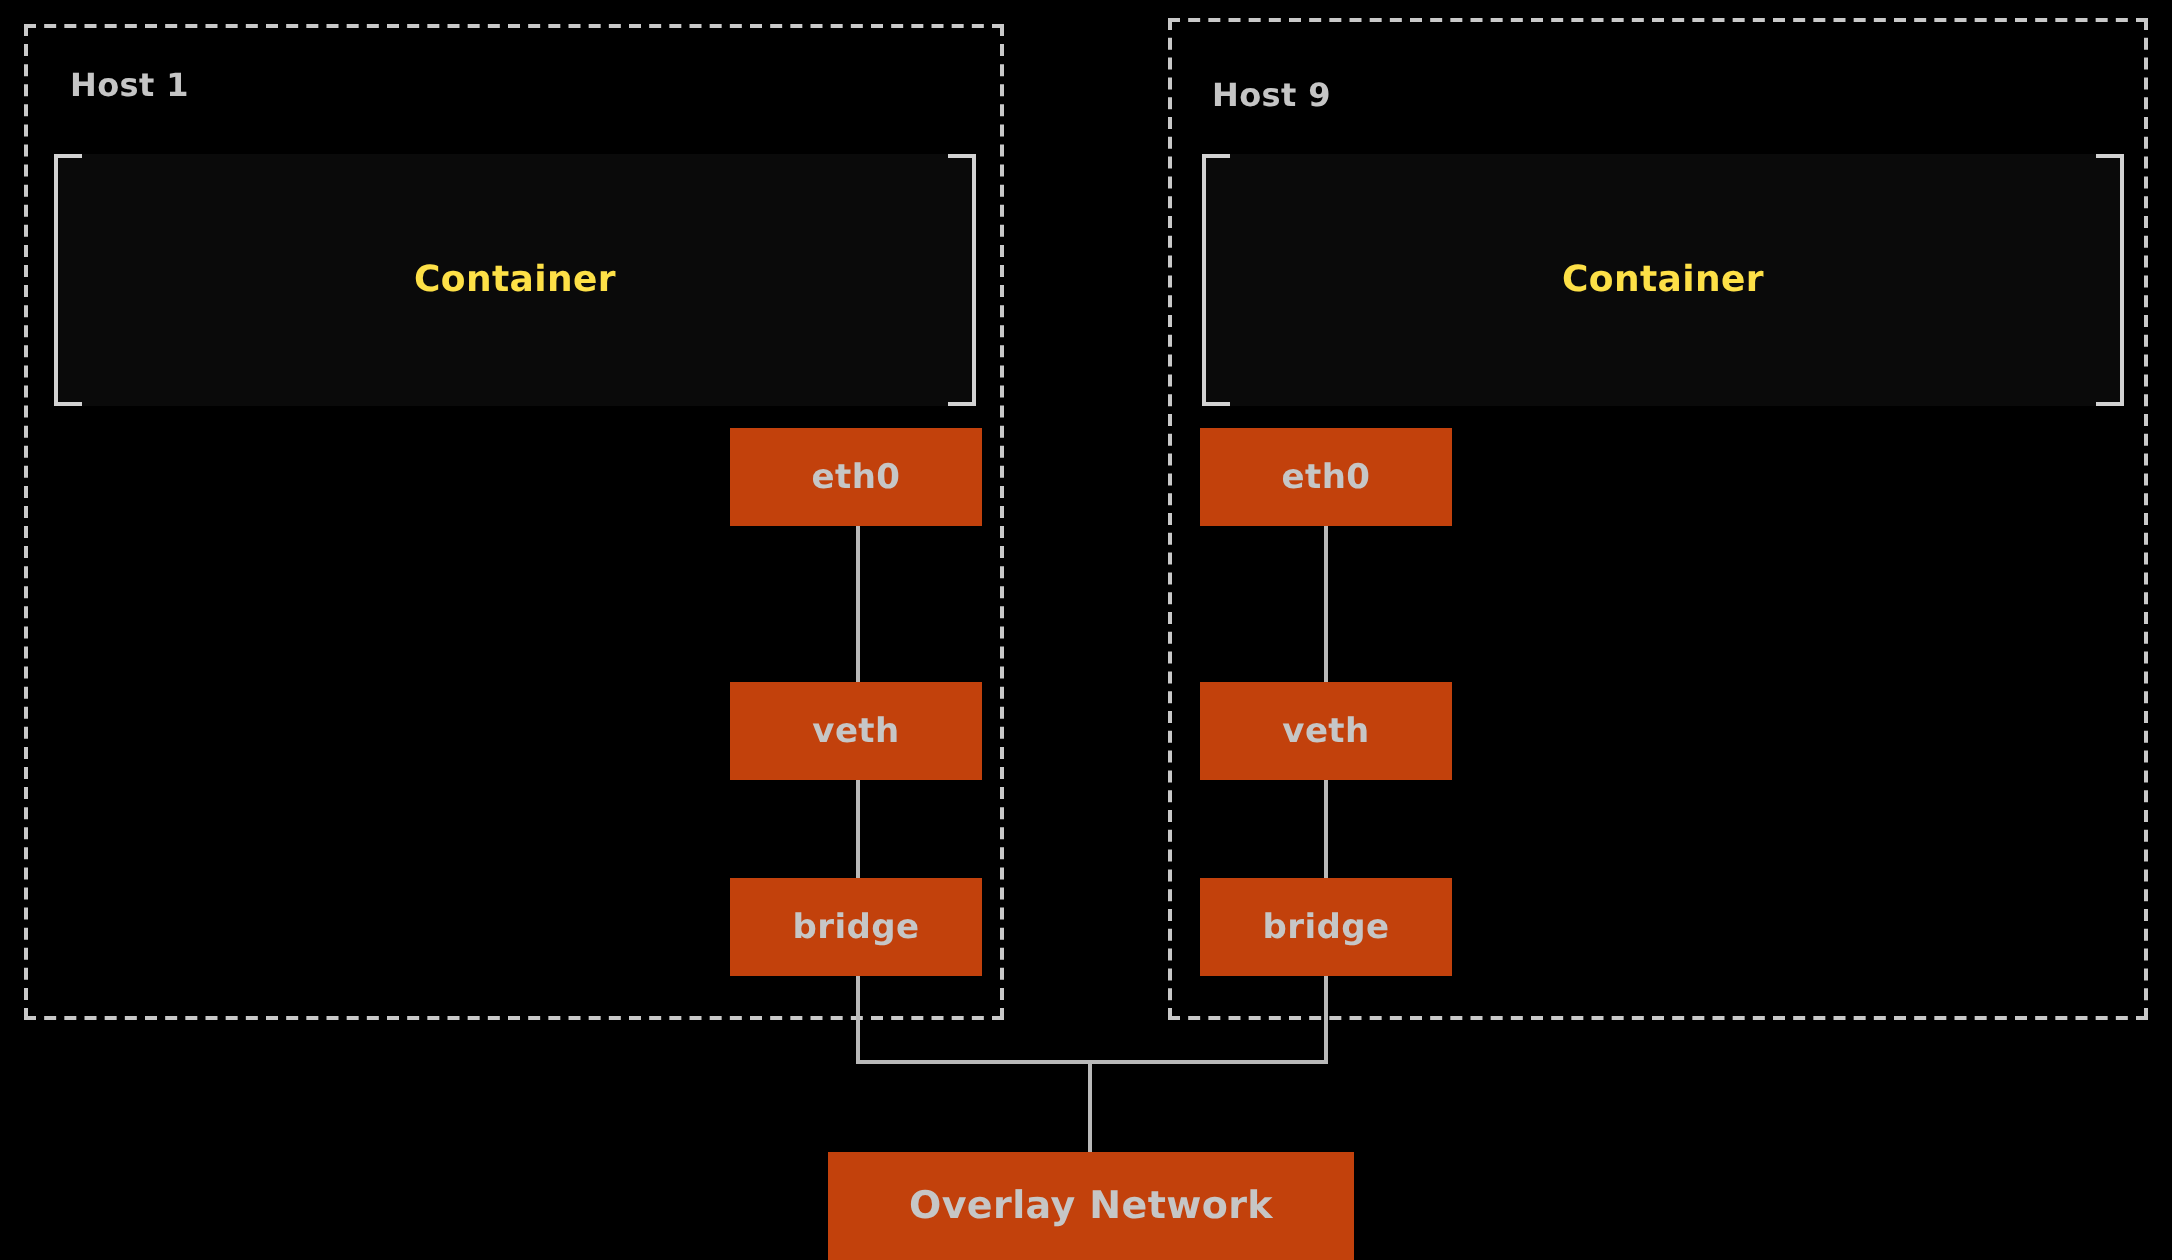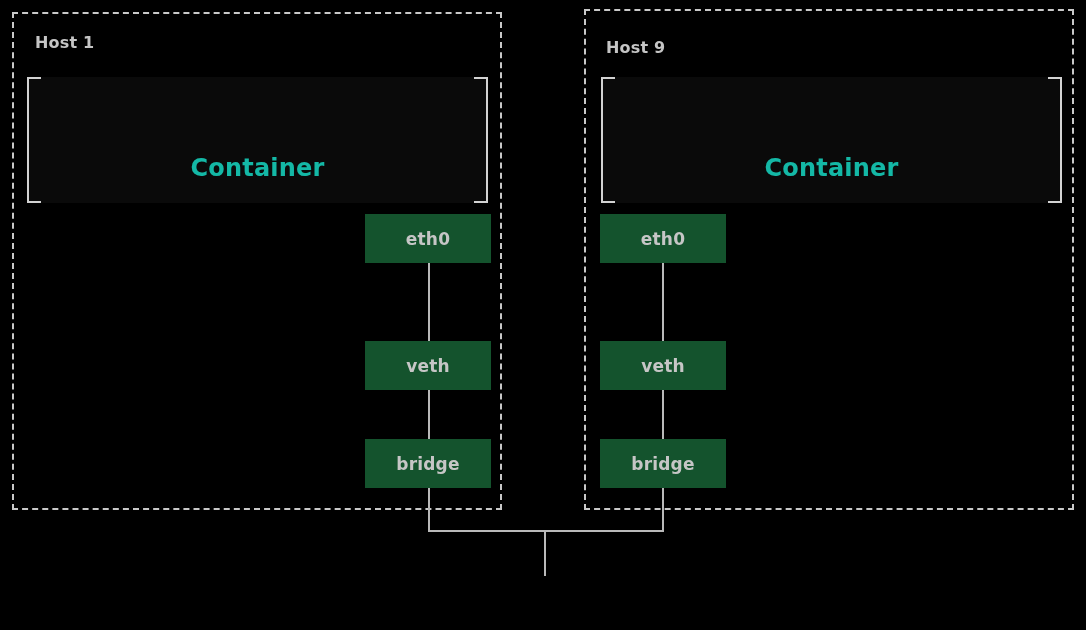--- a/index.html
+++ b/index.html
@@ -60,31 +60,30 @@
     border-top: 2px solid #d2d2d2;
     border-bottom: 2px solid #d2d2d2;
   }
   .container-box .container-label {
     position: absolute;
     left: 0;
     right: 0;
     top: 50%;
     transform: translateY(-50%);
     text-align: center;
-    color: #14b8a6;
-    font-size: 24px;
+    color: #fde047;
+    font-size: 18px;
     font-weight: bold;
     letter-spacing: 0.2px;
-    margin-top: 28px;
   }
 
   
   .node-box {
     position: absolute;
-    background: #14532d;
+    background: #c2410c;
     display: flex;
     align-items: center;
     justify-content: center;
     box-sizing: border-box;
   }
   .node-box .node-label {
     color: #c6c6c6;
     font-size: 17px;
     font-weight: bold;
     letter-spacing: 0.2px;
@@ -159,14 +158,17 @@
 
   <div class="node-box" style="left:600px; top:439px; width:126px; height:49px;">
     <span class="node-label">bridge</span>
   </div>
 
   <div class="edge-v" style="left:428px; top:488px; height:44px;"></div>
   <div class="edge-v" style="left:662px; top:488px; height:44px;"></div>
   <div class="edge-h" style="left:428px; top:530px; width:236px;"></div>
   <div class="edge-v" style="left:544px; top:530px; height:46px;"></div>
 
+  <div class="node-box overlay" style="left:414px; top:576px; width:263px; height:54px;">
+    <span class="node-label">Overlay Network</span>
+  </div>
 
 </div>
 
 </body></html>

